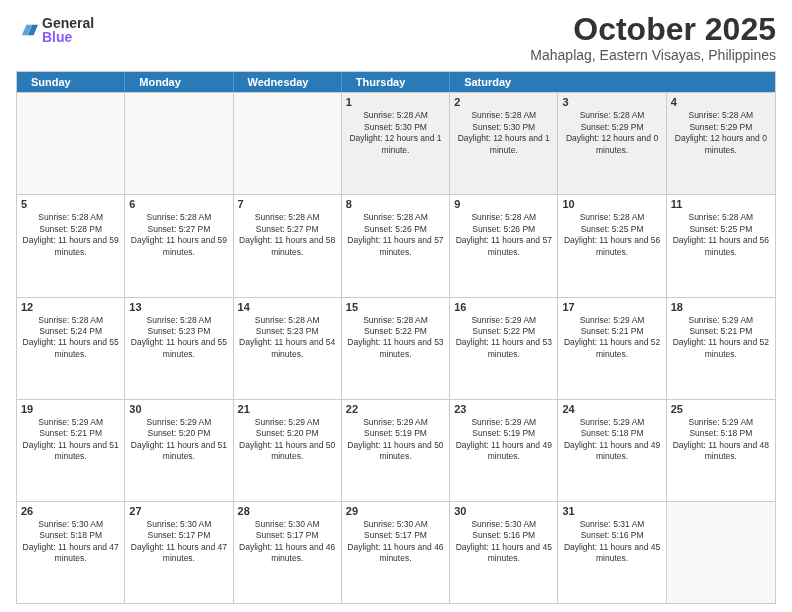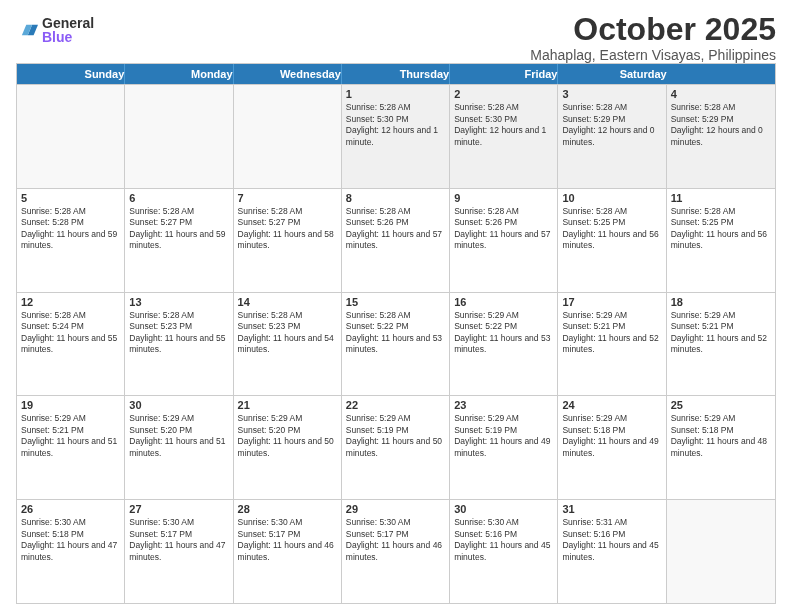--- a/index.html
+++ b/index.html
@@ -14,20 +14,21 @@
       width: 792px;
       height: 612px;
       padding: 12px 16px 8px 16px;
       display: flex;
       flex-direction: column;
     }
     .header {
       display: flex;
       align-items: flex-start;
       justify-content: space-between;
+      margin-bottom: 8px;
     }
     .logo {
       display: flex;
       align-items: center;
       margin-top: 4px;
     }
     .logo-text {
       display: flex;
       flex-direction: column;
       line-height: 1;
@@ -69,22 +70,22 @@
     }
     .cal-header {
       display: grid;
       grid-template-columns: repeat(7, 1fr);
       background: #2a7ab8;
     }
     .cal-header-cell {
       color: #fff;
       font-size: 11px;
       font-weight: bold;
-      text-align: right;
-      padding: 4px 0;
+      text-align: left;
+      padding: 4px 14px;
       border-right: 1px solid #4a9ad4;
     }
     .cal-header-cell:last-child {
       border-right: none;
     }
     .cal-body {
       flex: 1;
       display: flex;
       flex-direction: column;
     }
@@ -114,20 +115,21 @@
     .day-num {
       font-size: 11px;
       font-weight: bold;
       color: #333;
       margin-bottom: 2px;
     }
     .cell-text {
       font-size: 8.5px;
       color: #333;
       line-height: 1.35;
+      text-align: center;
     }
   </style>
 </head>
 <body>
 
 <div class="container">
   <div class="header">
     <div class="logo">
       <svg class="logo-icon" width="30" height="30" viewBox="0 0 30 30">
         <polygon points="22,8 30,8 24,22 16,22" fill="#2a7ab8"></polygon>
@@ -143,21 +145,20 @@
       <div class="subtitle">Mahaplag, Eastern Visayas, Philippines</div>
     </div>
   </div>
 
   <div class="calendar">
     <div class="cal-header">
     <div class="cal-header-cell">Sunday</div>
         <div class="cal-header-cell">Monday</div>
         <div class="cal-header-cell">Wednesday</div>
         <div class="cal-header-cell">Thursday</div>
-        <div class="cal-header-cell">Friday</div>
         <div class="cal-header-cell">Saturday</div>
       </div>
     <div class="cal-body">
     <div class="cal-row">
           <div class="cal-cell empty"></div>
           <div class="cal-cell empty"></div>
           <div class="cal-cell empty"></div>
           <div class="cal-cell shaded">
             <div class="day-num">1</div>
             <div class="cell-text">Sunrise: 5:28 AM<br>Sunset: 5:30 PM<br>Daylight: 12 hours and 1 minute.</div>

